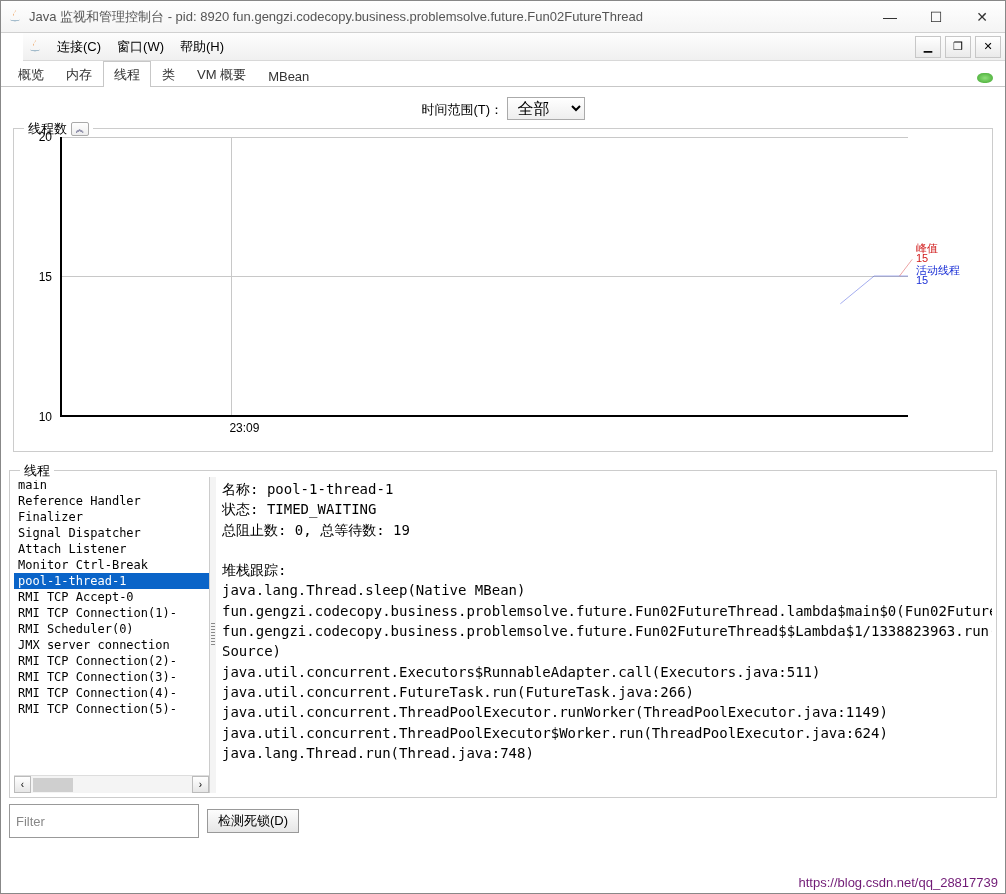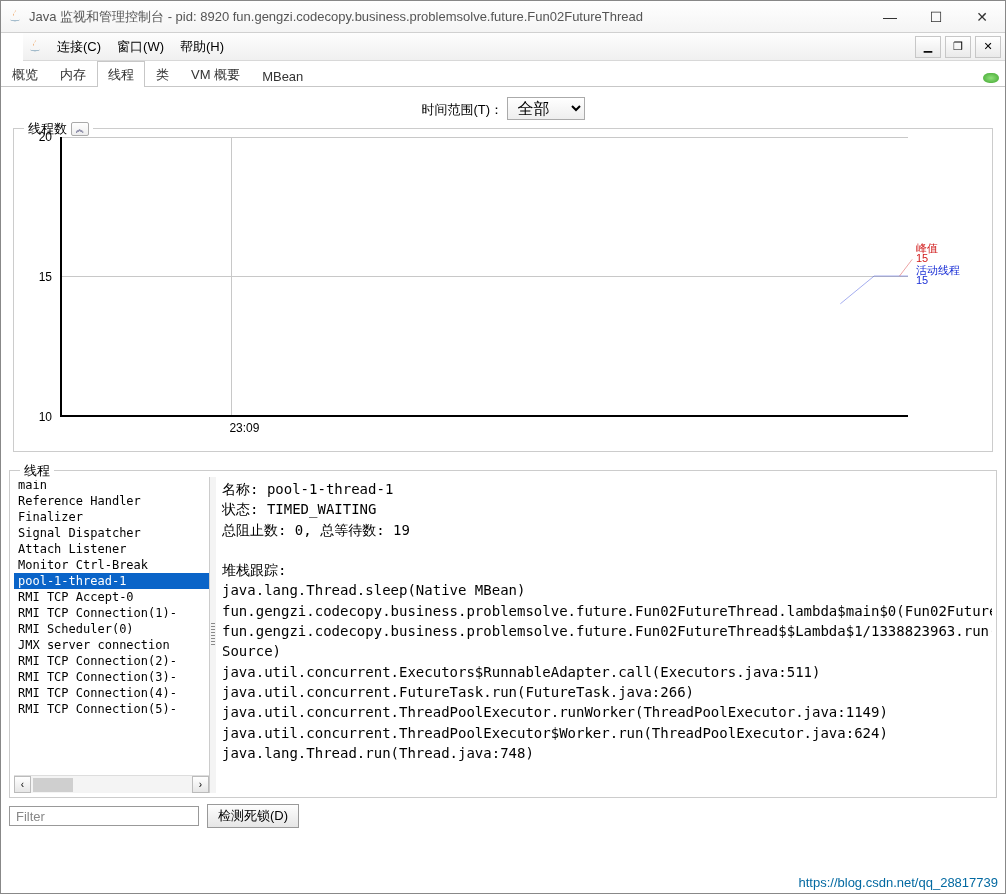--- a/index.html
+++ b/index.html
@@ -7,21 +7,21 @@
 .titlebar { height: 32px; background: linear-gradient(#fff,#f4f4f4); display: flex; align-items: center; padding: 0 0 0 6px; border-bottom: 1px solid #d0d0d0; color: #555; font-size: 13px; }
 .titlebar .java-icon { width: 16px; height: 16px; margin-right: 6px; display: inline-flex; }
 .titlebar .title { flex: 1; white-space: nowrap; overflow: hidden; }
 .titlebar .win-controls { display: flex; }
 .titlebar .win-btn { width: 46px; height: 30px; display: flex; align-items: center; justify-content: center; color: #333; font-size: 14px; }
 .menubar { height: 28px; background: linear-gradient(#fdfdfd,#f0f0f0); display: flex; align-items: center; padding: 0 4px; border-bottom: 1px solid #d8d8d8; font-size: 13px; margin-left: 22px; }
 .menubar .java-icon { width: 16px; height: 16px; margin-right: 6px; display: inline-flex; }
 .menubar .menu-item { padding: 4px 8px; }
 .menubar .spacer { flex: 1; }
 .menubar .mdi-btn { width: 26px; height: 22px; border: 1px solid #c7c7c7; background: linear-gradient(#fff,#eaeaea); margin-left: 4px; display: flex; align-items: center; justify-content: center; font-size: 11px; }
-.tabbar { height: 26px; display: flex; align-items: flex-end; padding: 0 0; border-bottom: 1px solid #c7c7c7; font-size: 13px; }
+.tabbar { height: 26px; display: flex; align-items: flex-end; padding: 0 6px; border-bottom: 1px solid #c7c7c7; font-size: 13px; }
 .tabbar .tab { padding: 4px 10px 3px; border: 1px solid transparent; border-bottom: none; position: relative; top: 1px; color: #333; }
 .tabbar .tab.active { border-color: #c7c7c7; background: #fff; }
 .tabbar .right-icon { margin-left: auto; padding-right: 6px; }
 .green-diamond { width: 16px; height: 10px; background: radial-gradient(#8fe07a,#3fa52e); border-radius: 50%/60%; display: inline-block; }
 .content { padding: 6px 8px 4px; }
 .time-range-row { text-align: center; padding: 4px 0 8px; font-size: 13px; }
 .time-range-row select { font-size: 16px; padding: 1px 18px 1px 6px; border: 1px solid #aaa; background: linear-gradient(#fff,#eee); }
 .chart-fieldset { border: 1px solid #ccc; margin: 0 4px 8px; padding: 8px 10px 4px; position: relative; }
 .chart-fieldset .legend-label { position: absolute; top: -9px; left: 10px; background: #fff; padding: 0 4px; font-size: 13px; display: flex; align-items: center; gap: 4px; }
 .chev-btn { width: 18px; height: 14px; border: 1px solid #aaa; border-radius: 2px; background: linear-gradient(#fff,#eee); display: inline-flex; align-items: center; justify-content: center; font-size: 9px; color: #336; }
@@ -41,23 +41,23 @@
 .thread-item { padding: 1px 4px; white-space: nowrap; }
 .thread-item.selected { background: #0a64c8; color: #fff; }
 .hscroll-bar { height: 18px; border-top: 1px solid #ddd; background: #f4f4f4; display: flex; align-items: center; }
 .hscroll-bar .arrow { width: 17px; height: 17px; border: 1px solid #bbb; background: linear-gradient(#fff,#e6e6e6); font-size: 10px; display: flex; align-items: center; justify-content: center; }
 .hscroll-bar .thumb { flex: 0 0 40px; height: 14px; background: #cfcfcf; margin: 0 2px; }
 .hscroll-bar .track { flex: 1; }
 .splitter { width: 6px; background: #f4f4f4; cursor: col-resize; display: flex; align-items: center; justify-content: center; }
 .splitter .handle { width: 4px; height: 24px; background: repeating-linear-gradient(#888 0,#888 1px,transparent 1px,transparent 3px); }
 .detail-pane { flex: 1; overflow: auto; font-family: "NSimSun", monospace; font-size: 14px; padding: 2px 6px; line-height: 1.45; }
 .bottom-row { display: flex; align-items: center; padding: 4px 8px 6px; gap: 8px; }
-.filter-input { width: 190px; height: 20px; border: 1px solid #999; font-size: 13px; padding: 2px 6px; color: #888; font-style: normal; }
+.filter-input { width: 190px; height: 34px; border: 1px solid #999; font-size: 13px; padding: 2px 6px; color: #888; font-style: normal; }
 .deadlock-btn { height: 24px; padding: 2px 10px; border: 1px solid #999; background: linear-gradient(#fdfdfd,#e6e6e6); font-size: 13px; }
-.watermark { position: fixed; right: 8px; bottom: 4px; color: #0369a1; font-size: 13px; pointer-events: none; }
+.watermark { position: fixed; right: 8px; bottom: 4px; color: #701a75; font-size: 13px; pointer-events: none; }
 </style>
 </head>
 <body>
 
 <div class="titlebar">
   <span class="java-icon">
     <svg viewBox="0 0 16 16">
         <path fill="#e76f00" d="M8 1c2 2-3 3-1 6-3-2 2-3 1-6z"></path>
         <path fill="#5382a1" d="M3 10c0 2 10 2 10 0 0 3-10 3-10 0zm1 3c0 2 8 2 8 0 0 2-8 2-8 0z"></path>
       </svg>

